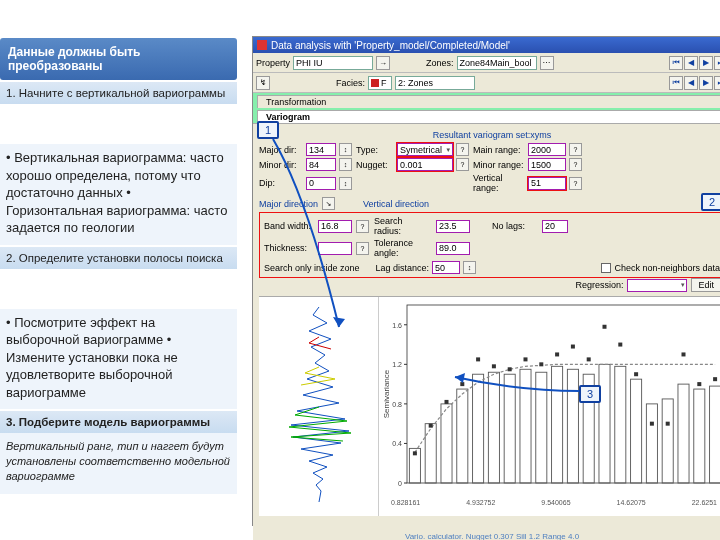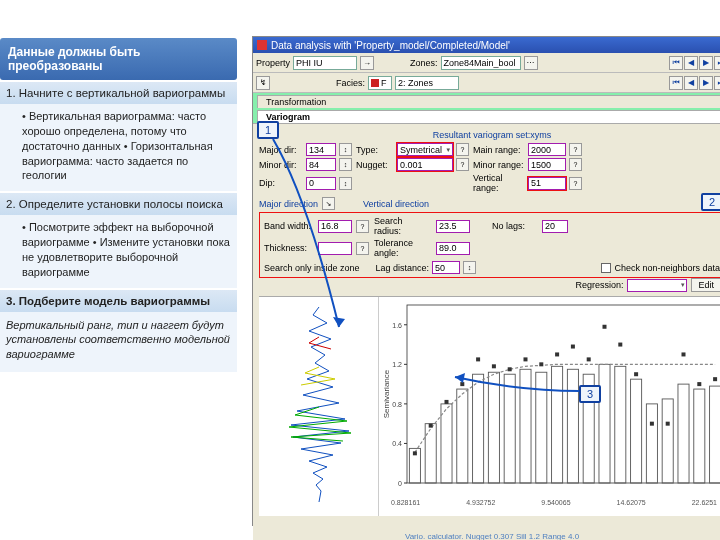--- a/index.html
+++ b/index.html
@@ -31,24 +31,25 @@
   .panel-step-title {
     background: linear-gradient(#dce8f5, #c8dcf0);
     font-size: 11.5px;
     padding: 5px 6px;
     color: #222;
     margin-top: 2px;
   }
   .panel-step-title.bold { font-weight: bold; }
   .panel-step-body {
     background: #eef4fb;
-    font-size: 11px;
-    padding: 5px 6px 8px 22px;
+    font-size: 13px;
+    padding: 5px 6px 8px 6px;
     color: #222;
     line-height: 1.35;
+    margin-top: 40px;
   }
   .panel-bottom {
     background: #eef4fb;
     font-size: 11px;
     font-style: italic;
     padding: 6px 6px 10px 6px;
     color: #222;
     line-height: 1.35;
   }
   
@@ -84,21 +85,21 @@
     border-bottom: 1px solid #bbb;
     background: #ece9d8;
     height: 20px;
     overflow: hidden;
   }
   .toolbar label { font-size: 9px; }
   .tb-select {
     border: 1px solid #7a9; background: #fff; height: 14px;
     font-size: 9px; padding: 0 2px; display: inline-flex; align-items: center;
   }
-  .tb-select.w60 { width: 64px; }
+  .tb-select.w60 { width: 80px; }
   .tb-select.w80 { width: 80px; }
   .tb-btn {
     width: 14px; height: 14px; border: 1px solid #999; background: #f4f4ee;
     display: inline-flex; align-items: center; justify-content: center;
     font-size: 8px;
   }
   .nav-cluster {
     margin-left: auto; display: flex; gap: 1px;
   }
   .nav-btn {

